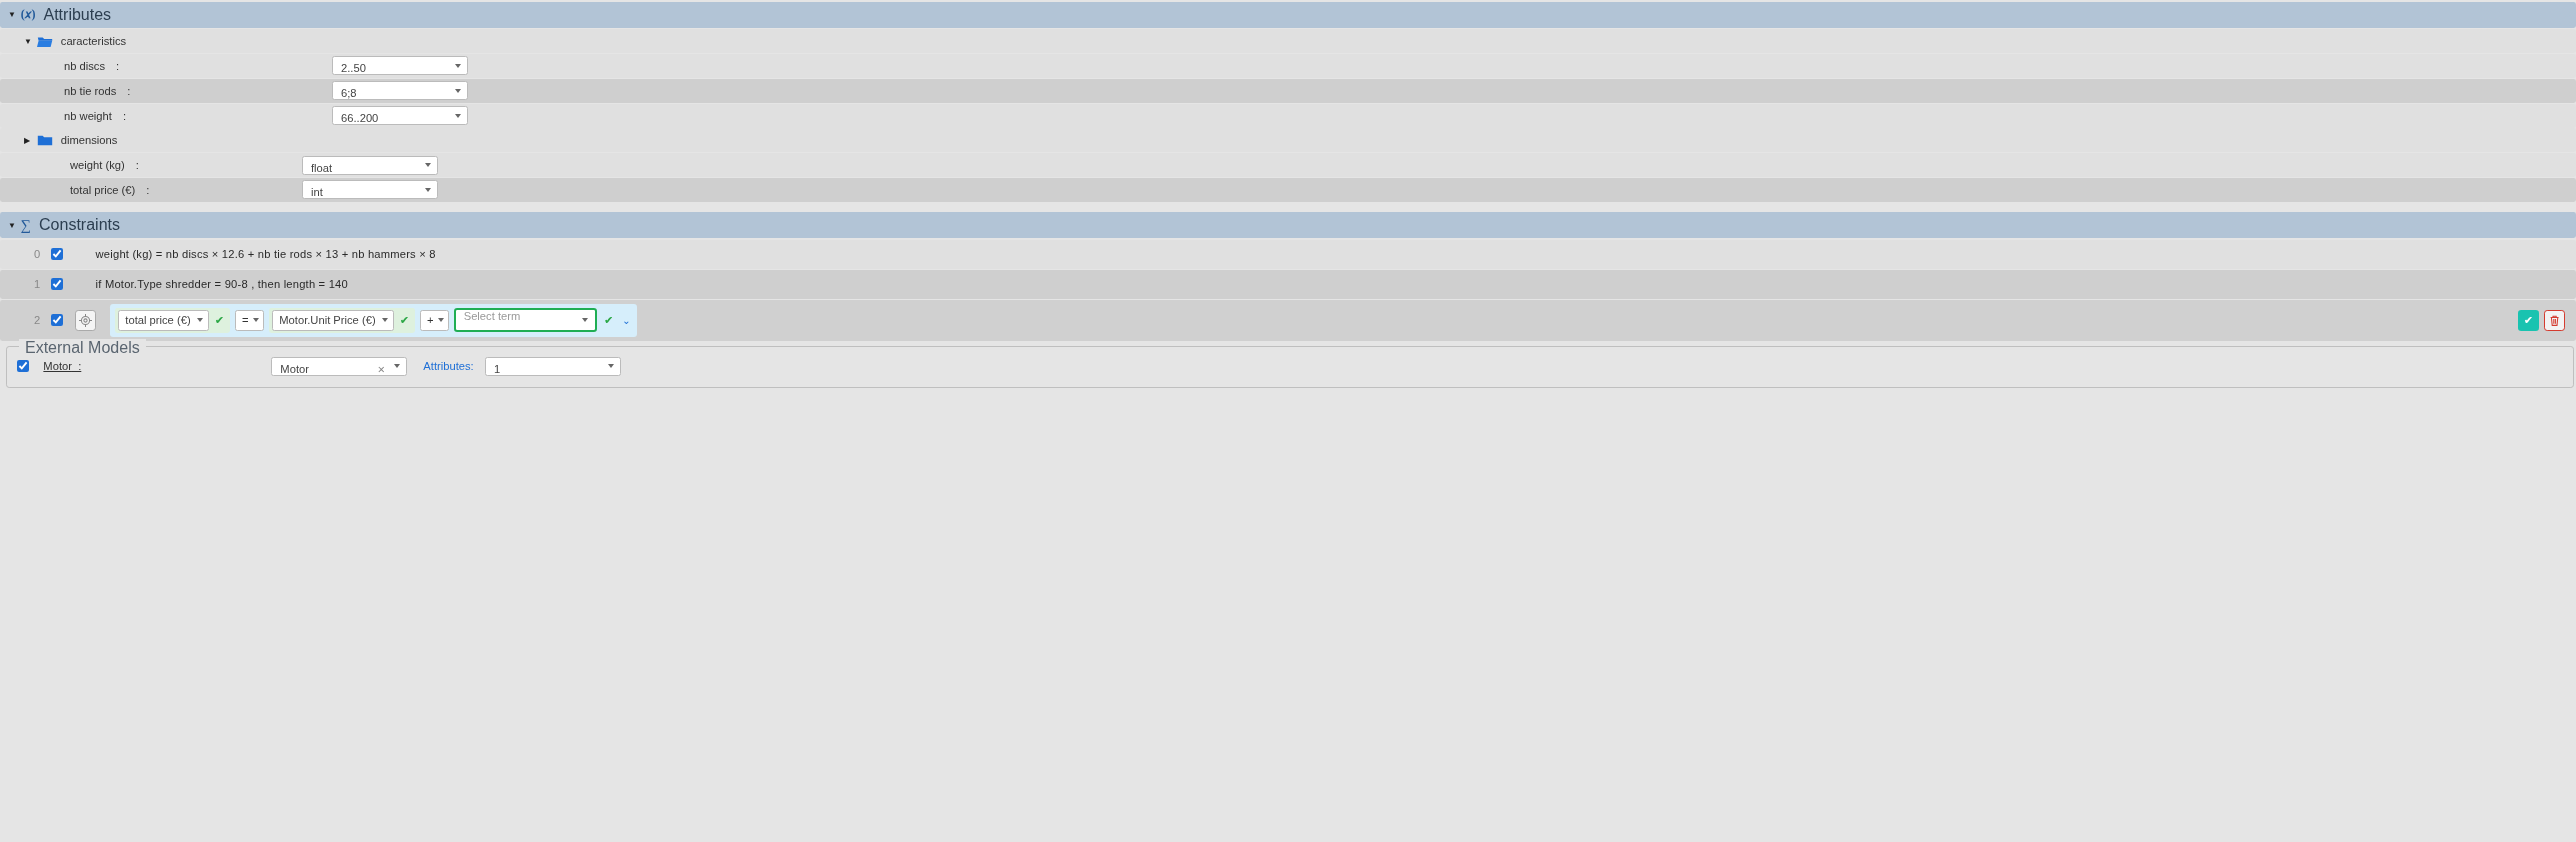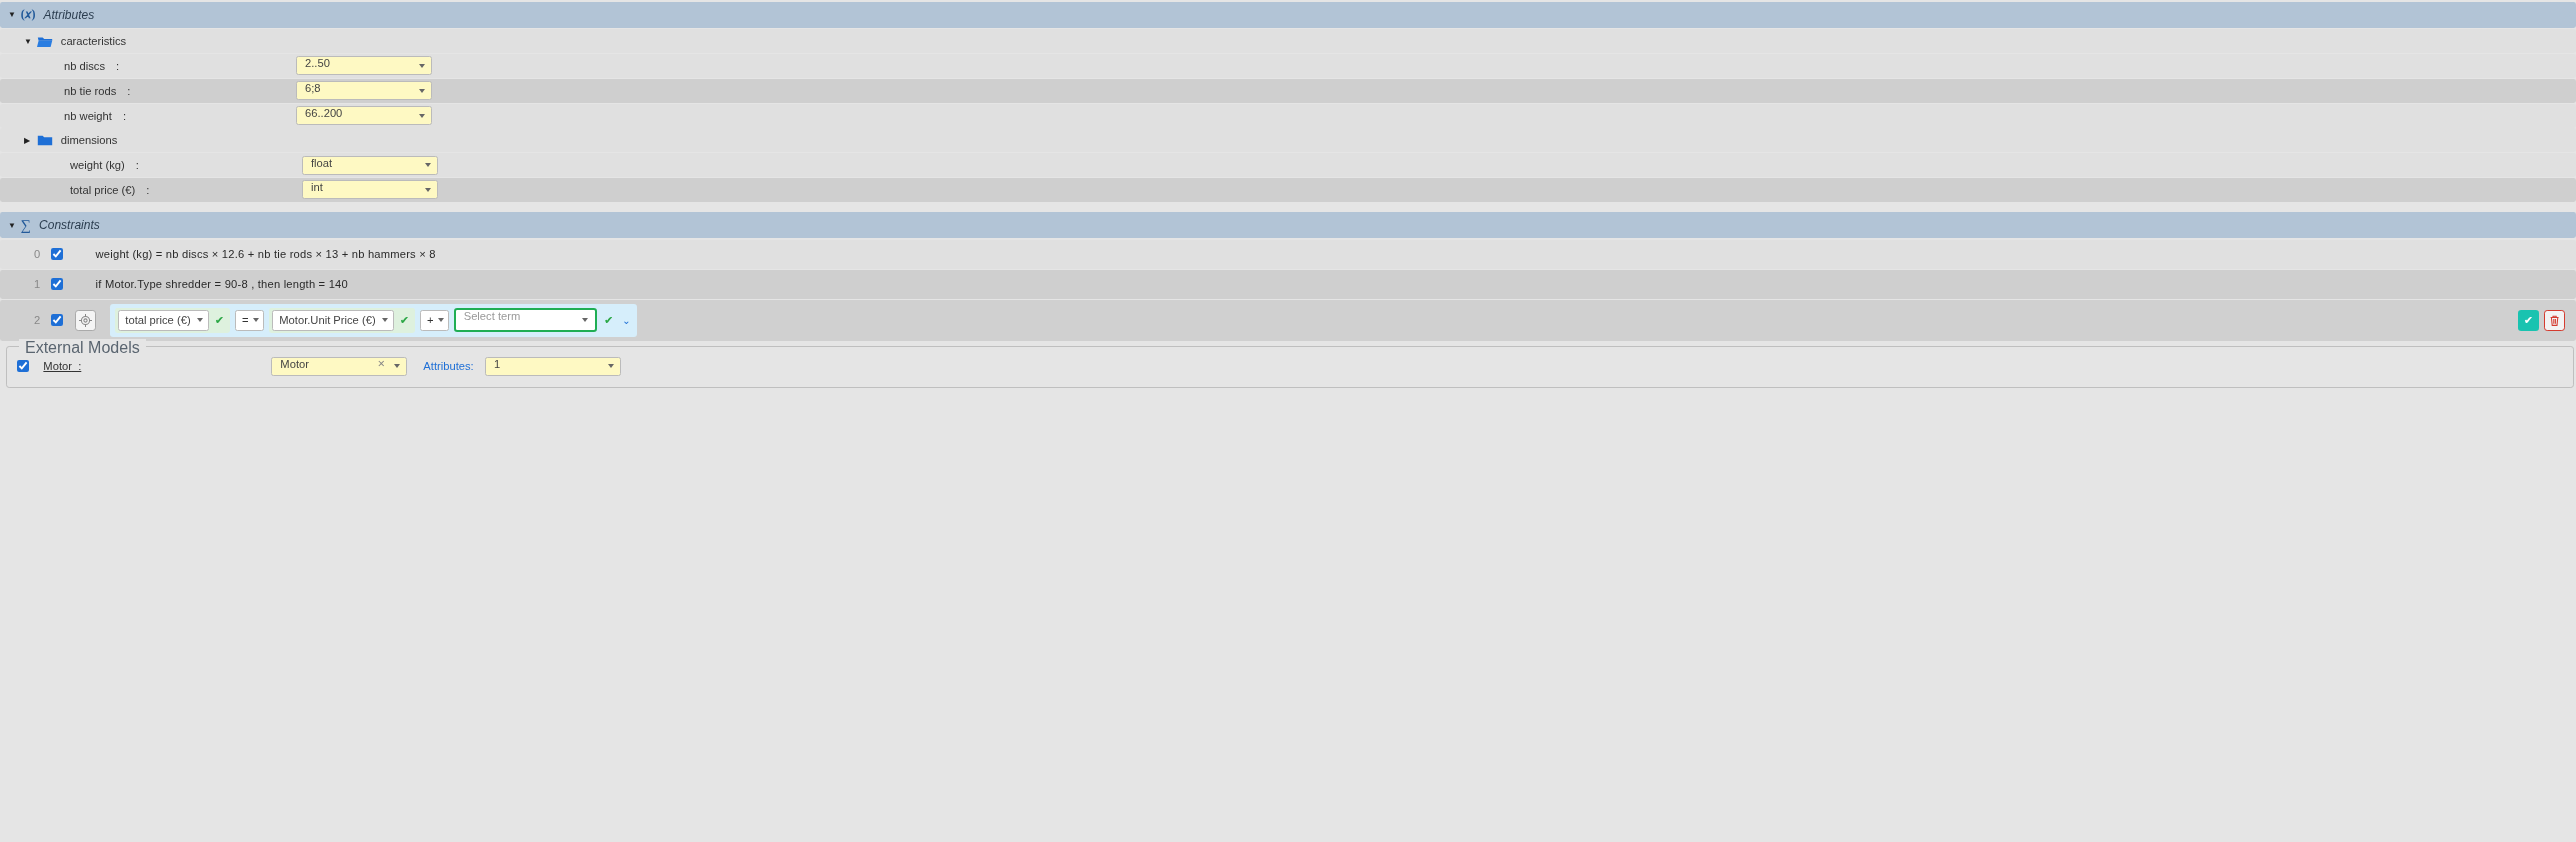--- a/index.html
+++ b/index.html
@@ -32,22 +32,21 @@
   .section-header .icon-wrap {
     color: #235a9a;
     font-weight: bold;
     font-size: 13px;
     margin-right: 8px;
     display: inline-flex;
     align-items: center;
   }
   .section-header .title {
     color: #2c3e50;
-    font-size: 12px;
-    font-style: italic;
+    font-size: 16px;
   }
   .row {
     display: flex;
     align-items: center;
     height: 24px;
     padding: 0 6.4px;
     margin: 0.8px 0;
     border-radius: 2.4px;
   }
   .row.darker { background: #cfcfcf; }
@@ -64,35 +63,35 @@
     cursor: pointer;
   }
   .folder-icon {
     width: 16px; height: 13px;
     position: relative;
     margin-right: 8px;
     display:inline-block;
   }
   .folder-icon.open svg, .folder-icon.closed svg { display:block; }
   .attr-row { padding-left: 70px; }
-  .attr-row.deep { padding-left: 64px; }
+  .attr-row.deep { padding-left: 64px; gap: 36px; }
   .attr-label {
     width: 232px;
     display: flex;
     align-items: center;
     color: #333;
   }
   .attr-label .colon { margin-left: 4.8px; }
   .select-box {
-    background: #fef9c3;
+    background: #ffffff;
     border: 0.8px solid #bbb;
     border-radius: 2.4px;
     height: 19px;
     display: flex;
-    align-items: flex-start;
+    align-items: flex-end;
     padding: 0 19px 0 8px;
     position: relative;
     min-width: 136px;
     color: #444;
     cursor:pointer;
   }
   .select-box .caret {
     position: absolute;
     right: 6.4px;
     top: 50%;

